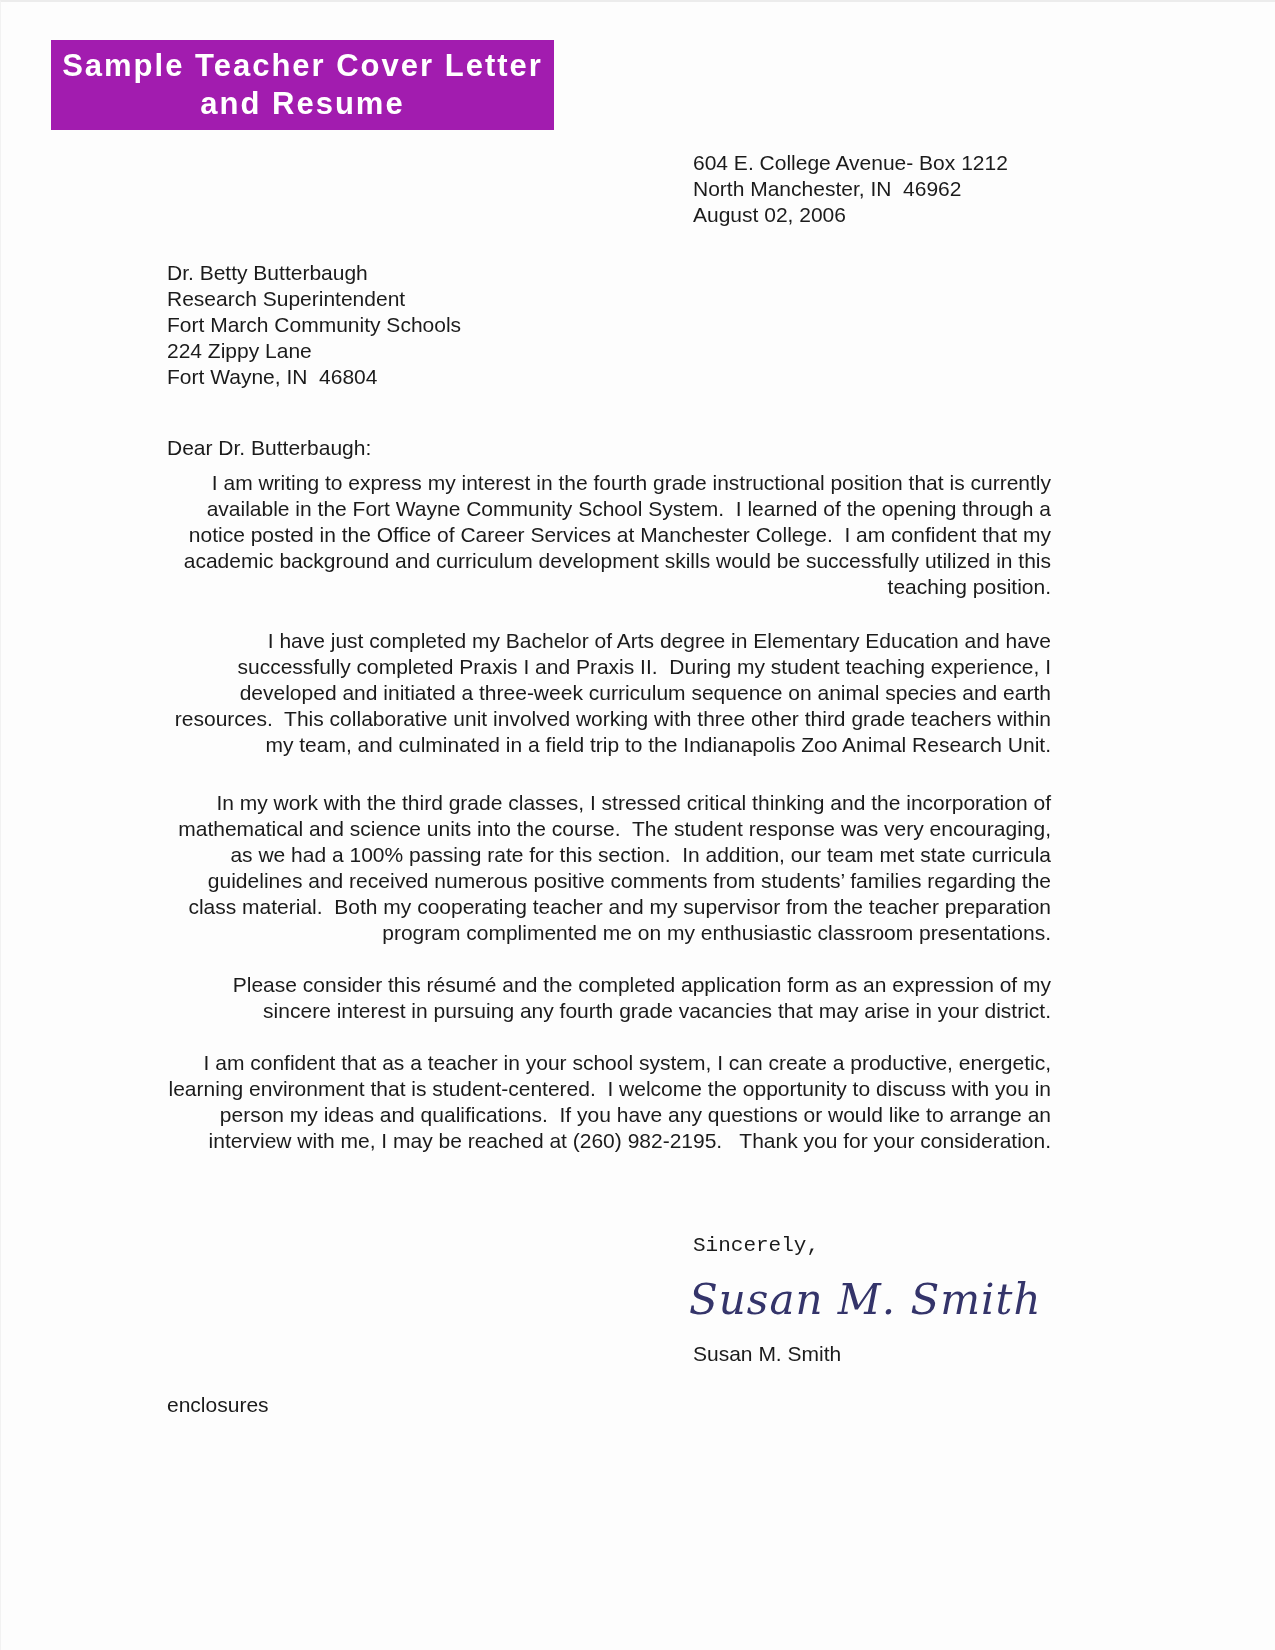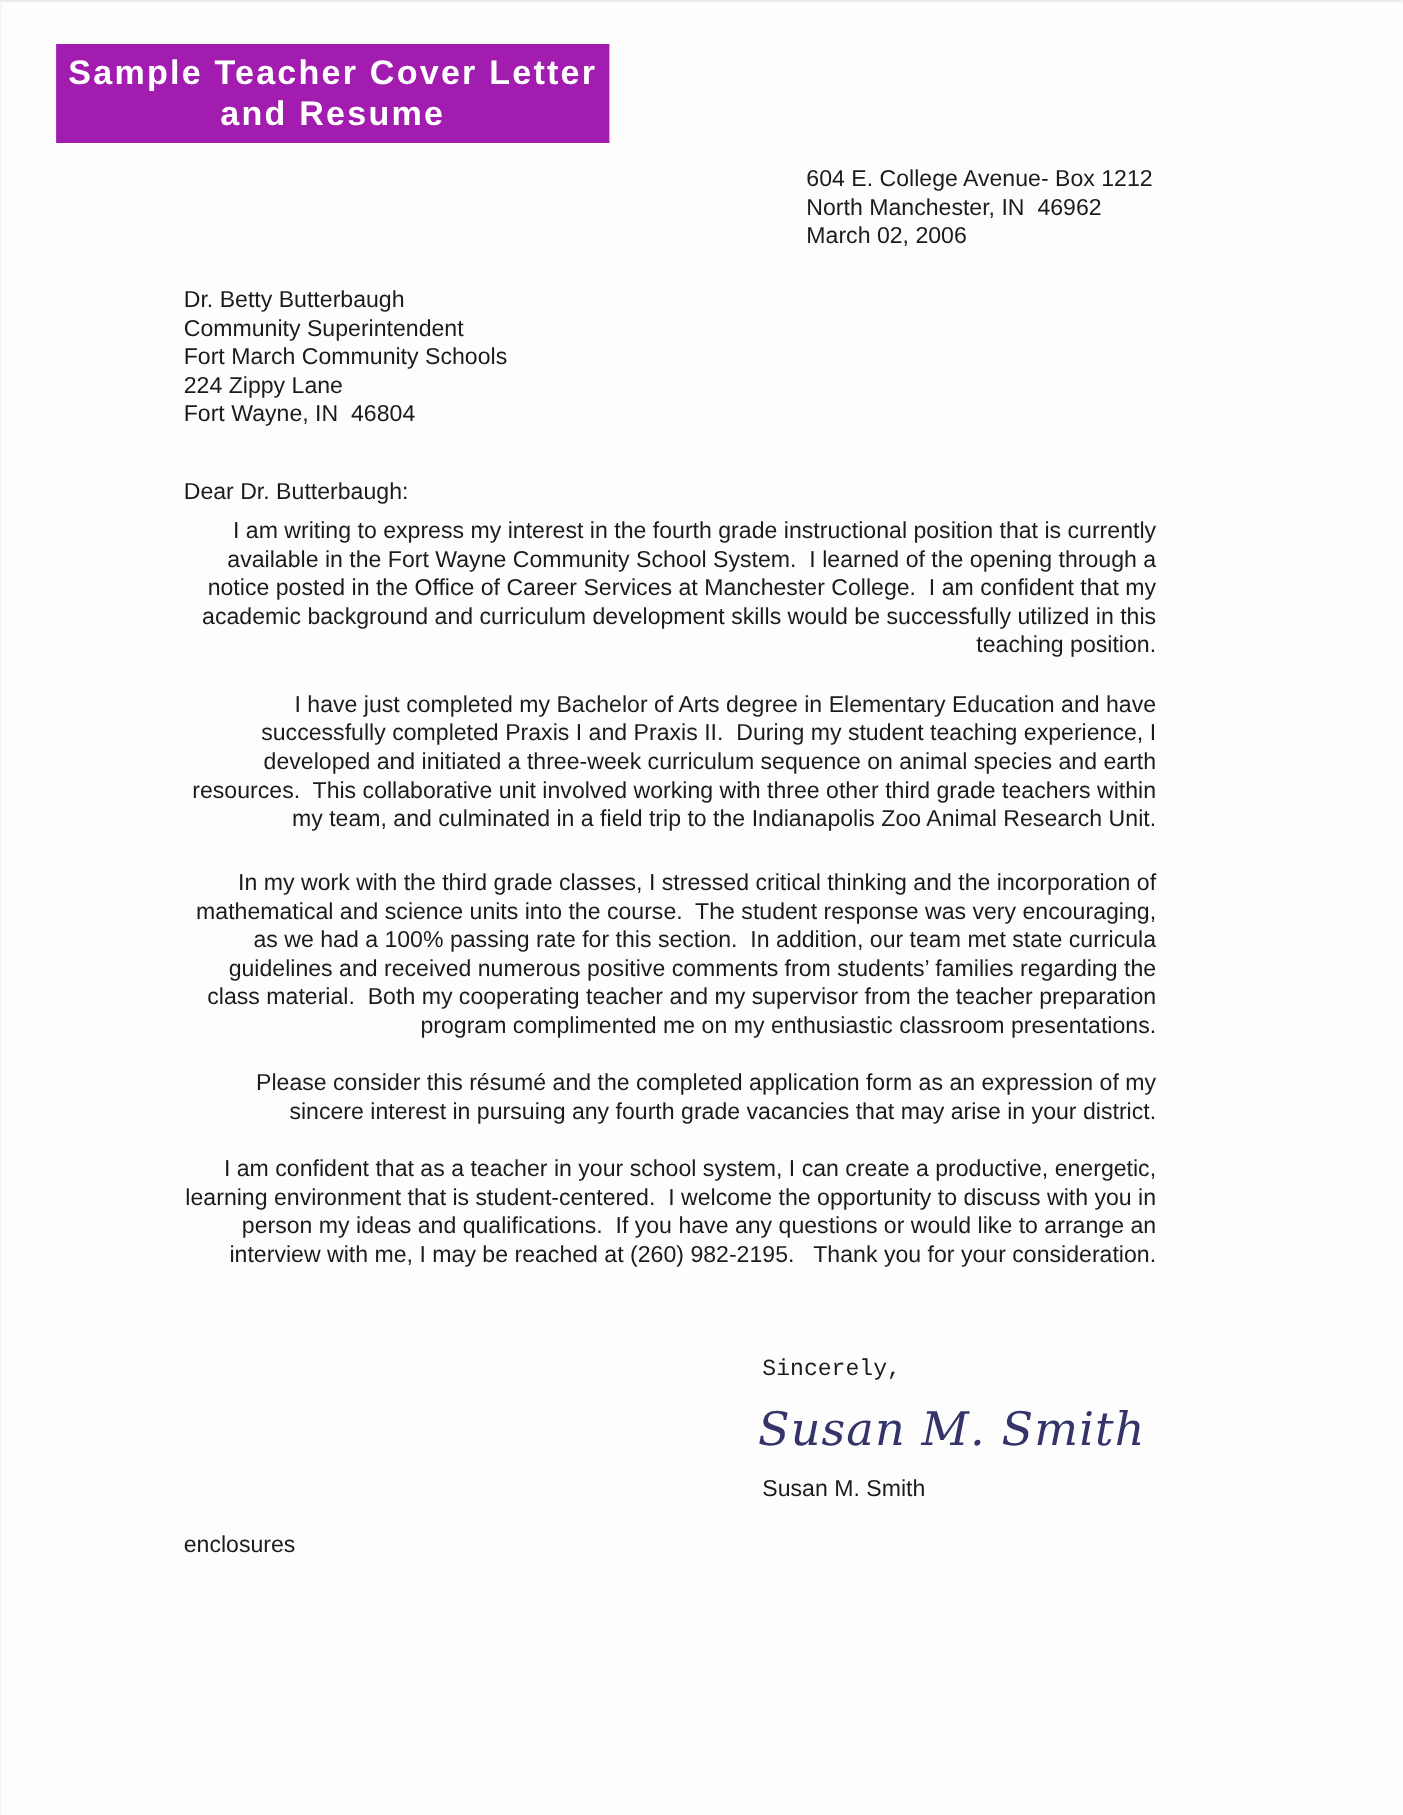--- a/index.html
+++ b/index.html
@@ -34,21 +34,21 @@
     font-weight: bold;
     letter-spacing: 2px;
     line-height: 38px;
     white-space: pre;
   }
   .addr-line, .para, .single-line {
     font-size: 21px;
     line-height: 26px;
     white-space: pre-wrap;
   }
-  .sender-block   { position: absolute; left: 692px; top: 148px; margin-left: 40px; }
+  .sender-block   { position: absolute; left: 692px; top: 148px; }
   .recipient-block{ position: absolute; left: 166px; top: 258px; }
   .salutation     { position: absolute; left: 166px; top: 433px; }
   .para           { position: absolute; left: 166px; width: 884px; text-align: right; }
   .p1 { top: 468px; }
   .p2 { top: 626px; }
   .p3 { top: 788px; }
   .p4 { top: 970px; }
   .p5 { top: 1048px; }
   .sincerely      { position: absolute; left: 692px; top: 1231px; font-family: Liberation Mono, monospace; }
   .signature-script {
@@ -69,26 +69,26 @@
 <div class="page">
 
   <div class="banner">
     <div class="banner-line">Sample Teacher Cover Letter</div>
     <div class="banner-line">and Resume</div>
   </div>
 
   <div class="sender-block">
     <div class="addr-line">604 E. College Avenue- Box 1212</div>
     <div class="addr-line">North Manchester, IN  46962</div>
-    <div class="addr-line">March 02, 2006</div>
+    <div class="addr-line">August 02, 2006</div>
   </div>
 
   <div class="recipient-block">
     <div class="addr-line">Dr. Betty Butterbaugh</div>
-    <div class="addr-line">Community Superintendent</div>
+    <div class="addr-line">Research Superintendent</div>
     <div class="addr-line">Fort March Community Schools</div>
     <div class="addr-line">224 Zippy Lane</div>
     <div class="addr-line">Fort Wayne, IN  46804</div>
   </div>
 
   <div class="salutation single-line">Dear Dr. Butterbaugh:</div>
 
   <div class="para p1">I am writing to express my interest in the fourth grade instructional position that is currently available in the Fort Wayne Community School System.  I learned of the opening through a notice posted in the Office of Career Services at Manchester College.  I am confident that my academic background and curriculum development skills would be successfully utilized in this teaching position.</div>
   <div class="para p2">I have just completed my Bachelor of Arts degree in Elementary Education and have successfully completed Praxis I and Praxis II.  During my student teaching experience, I developed and initiated a three-week curriculum sequence on animal species and earth resources.  This collaborative unit involved working with three other third grade teachers within my team, and culminated in a field trip to the Indianapolis Zoo Animal Research Unit.</div>
   <div class="para p3">In my work with the third grade classes, I stressed critical thinking and the incorporation of mathematical and science units into the course.  The student response was very encouraging, as we had a 100% passing rate for this section.  In addition, our team met state curricula guidelines and received numerous positive comments from students’ families regarding the class material.  Both my cooperating teacher and my supervisor from the teacher preparation program complimented me on my enthusiastic classroom presentations.</div>

